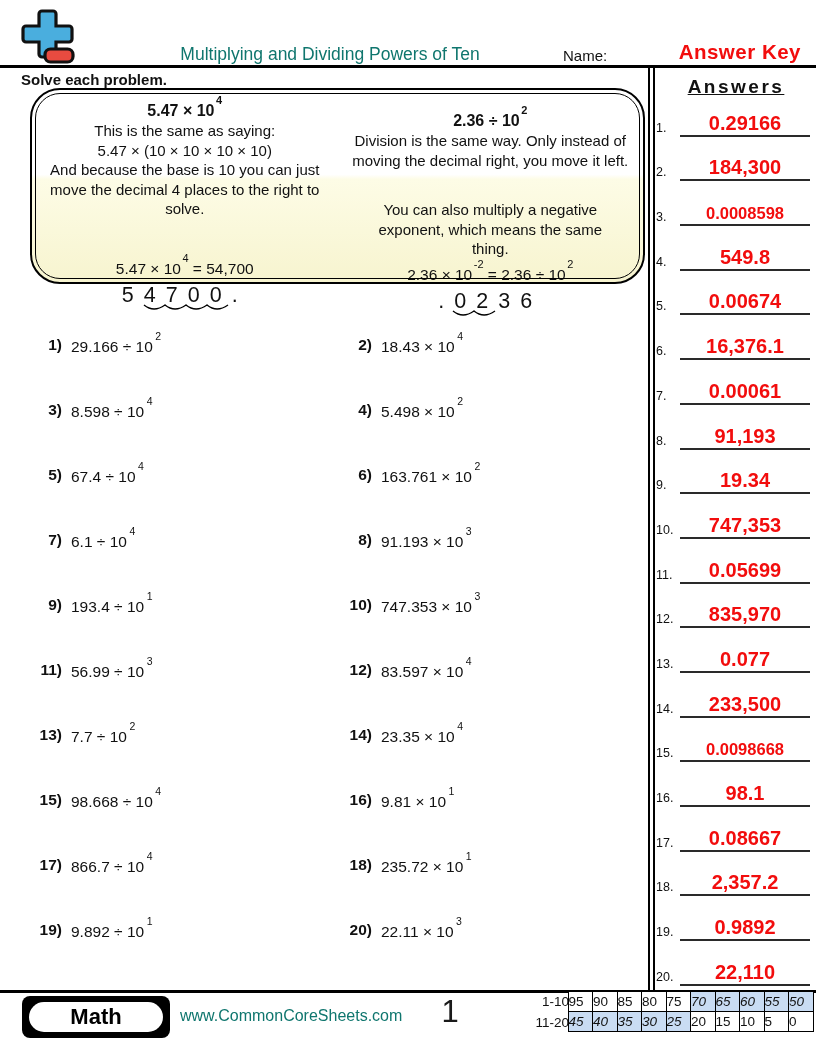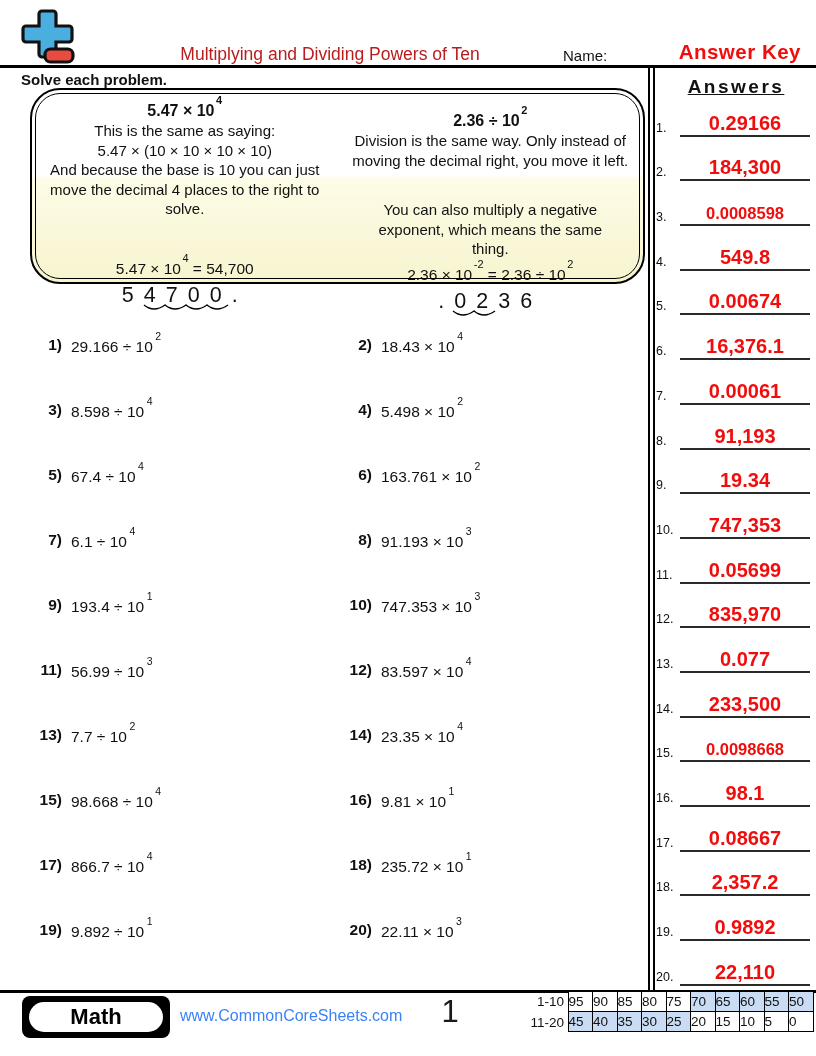--- a/index.html
+++ b/index.html
@@ -4,21 +4,21 @@
 <style>
   * { margin:0; padding:0; box-sizing:border-box; }
   html,body { background:#e8e8e8; }
   #page {
     position:relative; width:816px; height:1056px; margin:0 auto;
     background:#fff; overflow:hidden;
     font-family:"Liberation Sans", sans-serif; color:#111;
   }
   
   .logo { position:absolute; left:16px; top:8px; }
-  .title { position:absolute; left:110px; top:44px; width:440px; text-align:center; font-size:17.5px; color:#b91c1c; }
+  .title { position:absolute; left:110px; top:44px; width:440px; text-align:center; font-size:17.5px; color:#0f766e; }
   .name-label { position:absolute; left:563px; top:47px; font-size:15px; }
   .answer-key { position:absolute; left:621px; top:40px; width:180px; text-align:right; font-size:20.5px; font-weight:bold; color:var(--accent_red); letter-spacing:.5px; }
   .header-line { position:absolute; left:0; top:65px; width:816px; height:3px; background:#000; }
   .solve-label { position:absolute; left:21px; top:71px; font-size:15px; font-weight:bold; }
   
   .vline { position:absolute; left:648px; top:68px; height:922px; width:7px; border-left:2px solid #000; border-right:2px solid #000; }
   
   .example-box {
     position:absolute; left:30px; top:88px; width:615px; height:196px;
     border:2px solid #000; border-radius:30px;
@@ -57,29 +57,29 @@
   .answers-list { position:absolute; left:656px; top:92px; width:157px; }
   .ans-slot { height:44.7px; display:flex; align-items:flex-end; }
   .ans-num { width:22px; font-size:12.5px; padding-bottom:2px; flex:none; }
   .ans-line { flex:1; border-bottom:2px solid #2a2a2a; text-align:center; margin:0 3px 0 2px; padding-bottom:0px; }
   .ans-value { color:var(--accent_red); font-weight:bold; font-size:20px; line-height:24px; display:inline-block; }
   .ans-value.small { font-size:16.5px; line-height:22px; }
   
   .footer-line { position:absolute; left:0; top:990px; width:816px; height:2.5px; background:#000; }
   .badge { position:absolute; left:22px; top:996px; width:148px; height:42px; background:#000; border-radius:8px; }
   .badge-pill { position:absolute; inset:6px 7px; background:#fff; border-radius:16px; display:flex; align-items:center; justify-content:center; font-size:22px; font-weight:bold; color:#000; }
-  .website { position:absolute; left:180px; top:1007px; font-size:16px; color:#3b82f6; }
+  .website { position:absolute; left:180px; top:1007px; font-size:16px; color:#0f766e; }
   .page-num { position:absolute; left:430px; top:994px; width:40px; text-align:center; font-size:31px; color:#1a1a1a; }
   .score-table { position:absolute; right:2px; top:991px; font-size:13.5px; }
   .score-row { display:flex; }
-  .score-label { width:46px; text-align:right; padding-right:5px; line-height:21px; }
+  .score-label { width:46px; text-align:right; line-height:21px; }
   .score-cells { display:flex; }
   .score-cell { width:26px; height:21px; border:1.5px solid #000; margin-left:-1.5px; text-align:left; line-height:19px; background:#fff; }
   .score-row + .score-row .score-cell { margin-top:-1.5px; }
-  .score-cell.shaded { background:var(--table_blue); }
+  .score-cell.shaded { background:var(--table_blue);font-style:italic; }
 </style>
 </head>
 <body>
 
 <div id="page">
 
   <svg class="logo" width="64" height="60" viewBox="0 0 64 60">
     <path d="M26,3 h11 a3,3 0 0 1 3,3 v12 h13 a3,3 0 0 1 3,3 v10 a3,3 0 0 1 -3,3 h-13 v12 a3,3 0 0 1 -3,3 h-11 a3,3 0 0 1 -3,-3 v-12 h-13 a3,3 0 0 1 -3,-3 v-10 a3,3 0 0 1 3,-3 h13 v-12 a3,3 0 0 1 3,-3 z" fill="#4aaede" stroke="#111" stroke-width="3.2"></path>
     <rect x="29" y="41" width="28" height="13" rx="5.5" fill="#e84b40" stroke="#111" stroke-width="3.2"></rect>
   </svg>

